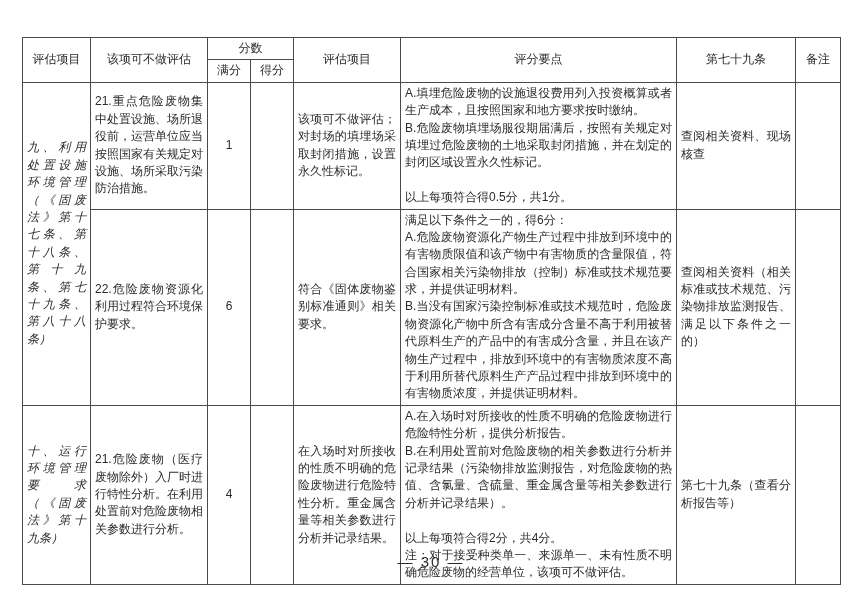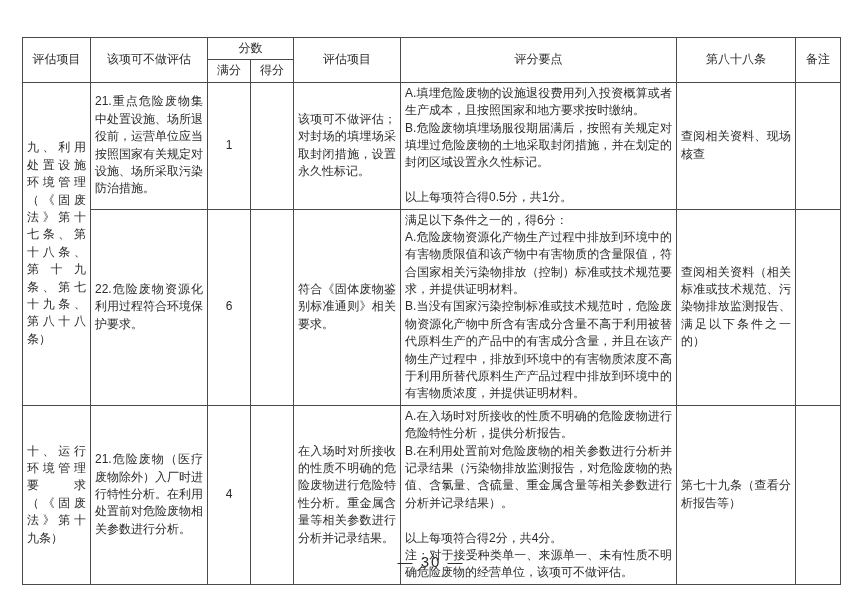--- a/index.html
+++ b/index.html
@@ -25,20 +25,21 @@
     box-sizing:border-box;
     overflow:hidden;
   }
   table.eval th { text-align:center; white-space:nowrap; }
   td.group-cell {
     text-align:justify;
     line-height:1.75;
     padding:2px 5px;
     white-space:pre-wrap;
     word-break:break-all;
+    font-style:italic;
   }
   td.text-cell {
     text-align:justify;
     white-space:pre-wrap;
     word-break:break-all;
   }
   td.score-cell { text-align:center; }
   .footer {
     position:absolute; left:0; right:0; top:553px;
     text-align:center;
@@ -64,21 +65,21 @@
       <col style="width:45px">
     </colgroup>
 
     <tbody>
         <tr style="height:22px">
       <th rowspan="2">评估项目</th>
       <th rowspan="2">该项可不做评估</th>
       <th colspan="2">分数</th>
       <th rowspan="2">评估项目</th>
       <th rowspan="2">评分要点</th>
-      <th rowspan="2">第八十八条</th>
+      <th rowspan="2">第七十九条</th>
       <th rowspan="2">备注</th>
     </tr>
     <tr style="height:22px">
       <th>满分</th>
       <th>得分</th>
     </tr>
 
     <tr style="height:115px">
       <td rowspan="2" class="group-cell">九、利用处置设施环境管理（《固废法》第十七条、第十八条、第十九条、第七十九条、第八十八条）</td>
       <td class="text-cell">21.重点危险废物集中处置设施、场所退役前，运营单位应当按照国家有关规定对设施、场所采取污染防治措施。</td>

